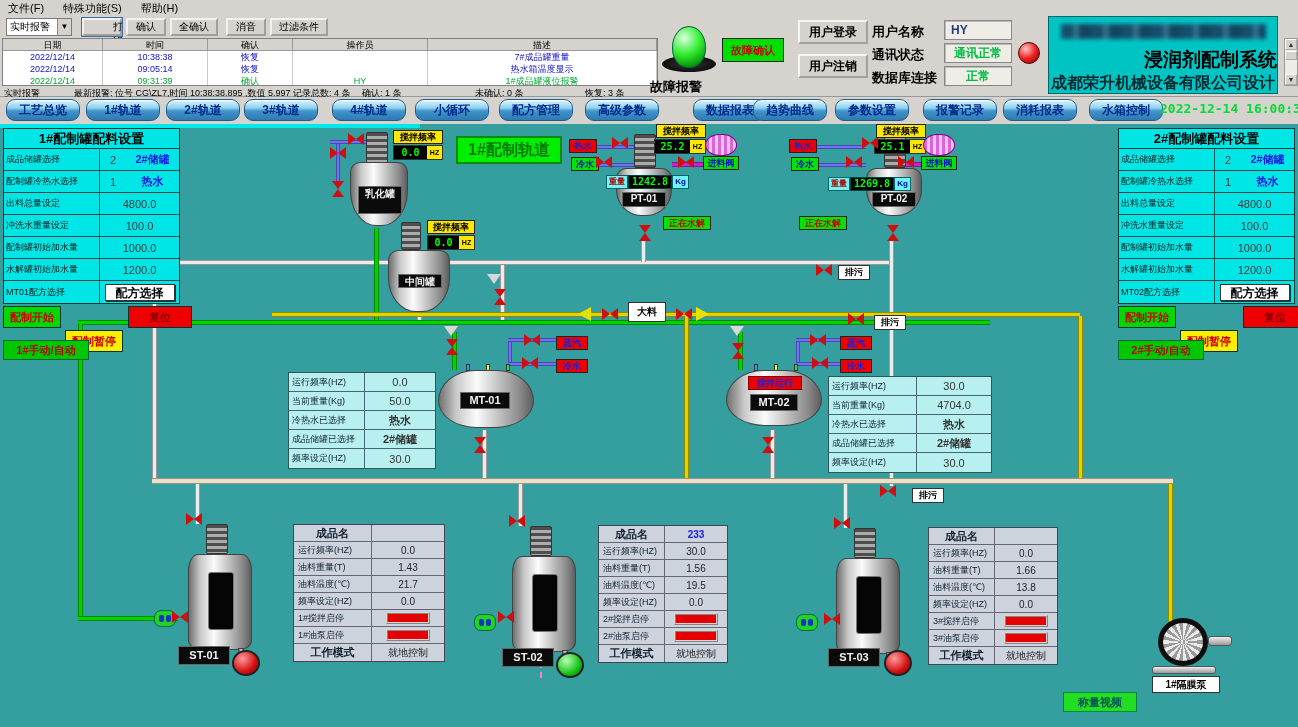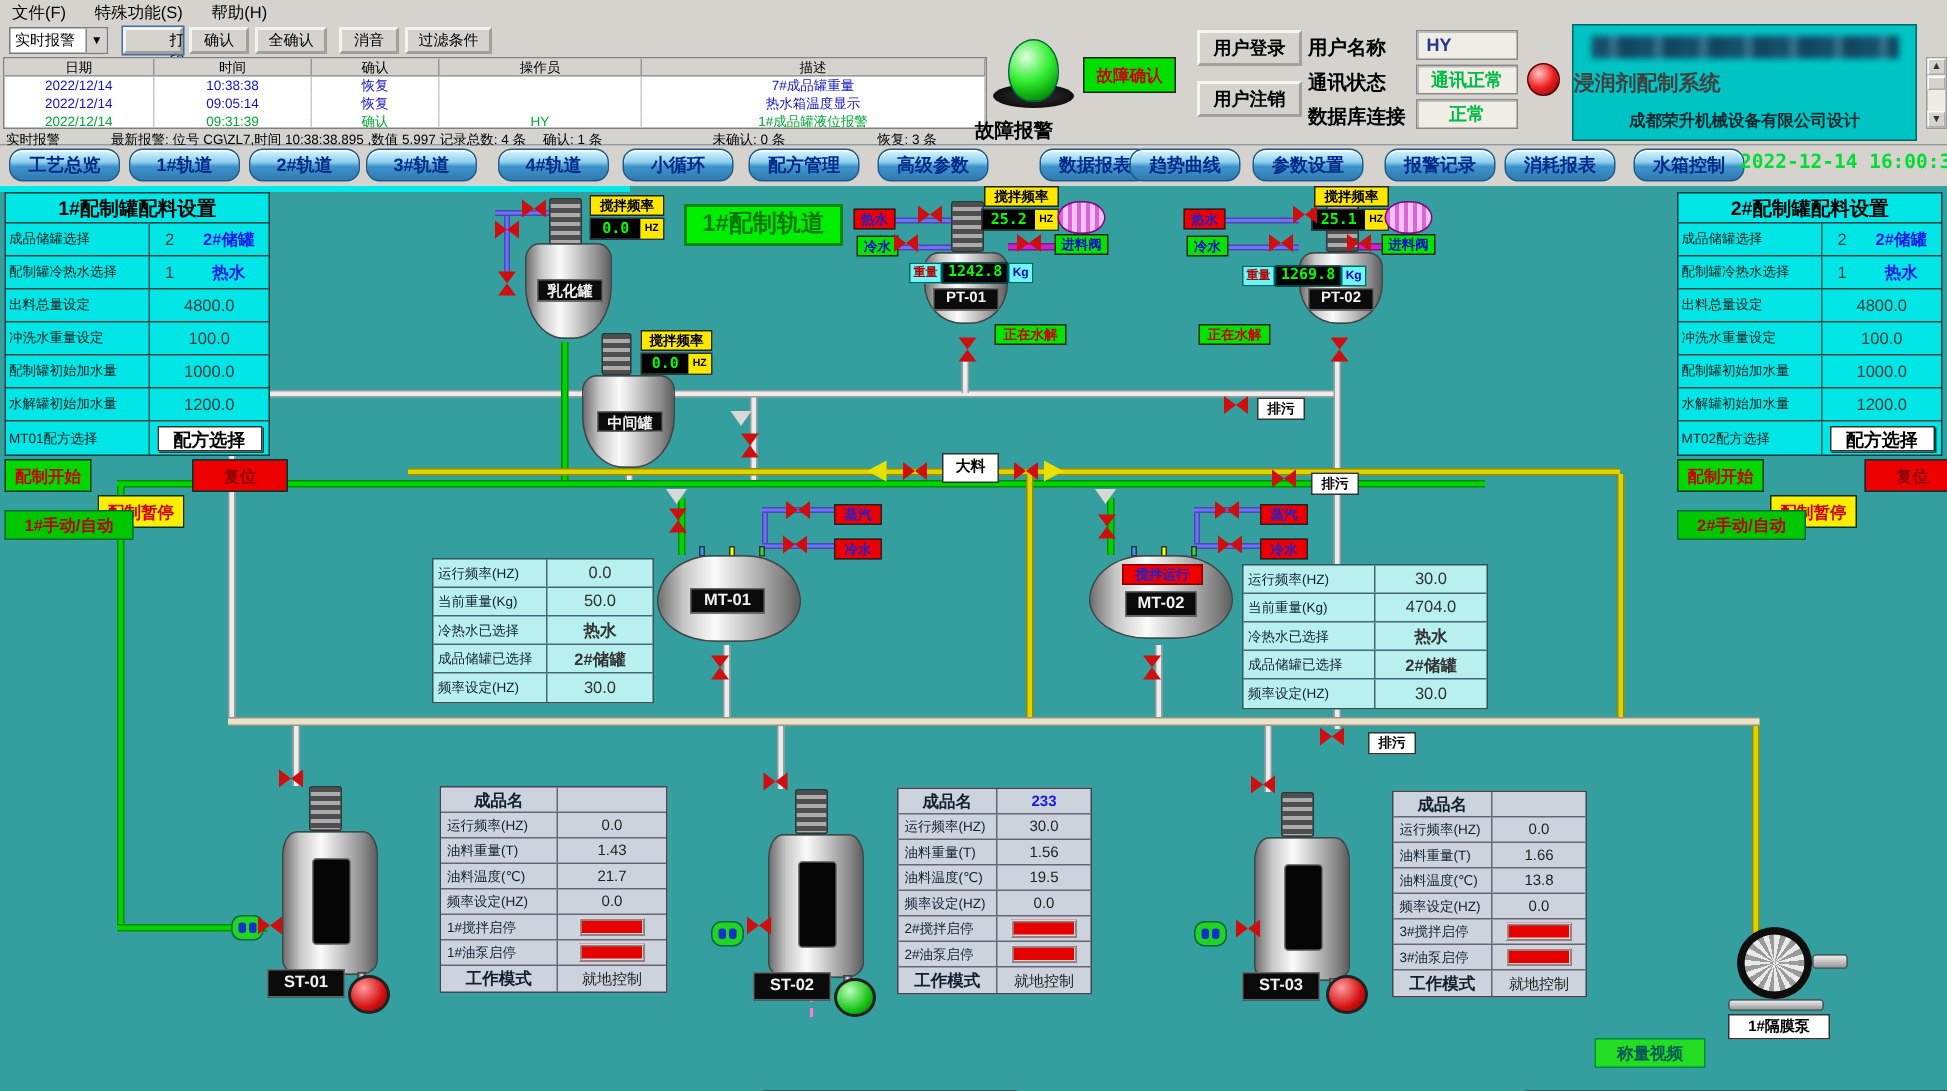--- a/index.html
+++ b/index.html
@@ -37,22 +37,22 @@
   .lamp-label { position:absolute; left:650px; top:78px; width:80px; font-size:13px; font-weight:bold; color:#000; }
   .ackbtn { position:absolute; left:722px; top:38px; width:62px; height:24px; background:#00e000; color:#cc0000; font-weight:bold; font-size:11px; border:1px solid #222; font-family:inherit; }
   .userbtn { position:absolute; left:798px; width:70px; height:24px; background:#d6d3ce; border:2px outset #f7f5f0; font-size:12px; font-weight:bold; color:#000; font-family:inherit; }
   .flabel { position:absolute; left:872px; font-size:13px; font-weight:bold; color:#000; white-space:nowrap; }
   .fbox { position:absolute; left:944px; width:68px; height:20px; background:#f0ede6; border:1px solid #888; box-shadow:inset 1px 1px 0 #bbb; font-size:12px; font-weight:bold; text-align:center; line-height:18px; }
   .navy { color:#223a8c; text-align:left; padding-left:6px; }
   .okgreen { color:#00bb44; }
   .reddot { position:absolute; left:1018px; top:42px; width:22px; height:22px; border-radius:50%; background:radial-gradient(circle at 35% 30%, #ffc5c5, #ee2222 50%, #7d0000); border:1px solid #500; }
   .brandbox { position:absolute; left:1048px; top:16px; width:230px; height:78px; background:#00c4c4; border:1px solid #066; }
   .redacted { position:absolute; left:12px; top:7px; width:205px; height:15px; background:repeating-linear-gradient(90deg,#1a3a5c 0 12px,#3d6284 12px 18px,#16304e 18px 30px); filter:blur(2px); opacity:.85; }
-  .brand-sys { position:absolute; left:0; top:30px; width:100%; text-align:left; font-size:14px; font-weight:bold; color:#404040; }
-  .brand-co { position:absolute; left:0; top:56px; width:100%; text-align:center; font-size:11px; font-weight:bold; color:#00282e; }
+  .brand-sys { position:absolute; left:0; top:30px; width:100%; text-align:right; font-size:19px; font-weight:bold; color:#000000; }
+  .brand-co { position:absolute; left:0; top:56px; width:100%; text-align:center; font-size:16px; font-weight:bold; color:#00282e; }
 
   
   #navbar { position:absolute; left:0; top:97px; width:1298px; height:27px; background:#d6d3ce; }
   .navtab { position:absolute; top:2px; width:74px; height:22px; border-radius:9px; border:1px solid #1c5c8c;
     background:linear-gradient(180deg,#dff5ff 0%,#8fd0ee 40%,#3f94cc 55%,#2f7ab0 100%);
     color:#002a8a; font-weight:bold; font-size:12px; text-align:center; line-height:20px; cursor:default;
     box-shadow:inset 0 1px 0 #fff; font-family:inherit; }
   .navdate { position:absolute; left:1160px; top:4px; font-size:13px; font-weight:bold; color:#00dd33; font-family:"DejaVu Sans Mono",monospace; white-space:nowrap; }
 
   
@@ -293,21 +293,21 @@
     <div class="funnel" style="left:487px;top:150px"></div>
     <div class="funnel" style="left:444px;top:202px"></div>
     <div class="funnel" style="left:730px;top:202px"></div>
     <div class="arrow ar-l" style="left:578px;top:183px"></div>
     <div class="arrow ar-r" style="left:696px;top:183px"></div>
 
     <div class="tracklabel" style="left:456px;top:12px;width:106px;height:28px;line-height:24px">1#配制轨道</div>
 
     <div class="motor" style="left:366px;top:8px;width:22px;height:32px"></div>
     <div class="tank round" style="left:350px;top:38px;width:58px;height:64px"></div>
-    <div class="plate" style="left:358px;top:62px;width:44px;height:15px">乳化罐</div>
+    <div class="plate" style="left:358px;top:62px;width:44px;height:28px">乳化罐</div>
     <div class="chip cyellow" style="left:393px;top:6px;width:50px">搅拌频率</div>
     <div class="freqdisp" style="left:393px;top:21px;width:50px">
       <span class="dval">0.0</span>
       <span class="dunit">HZ</span>
     </div>
 
     <div class="motor" style="left:401px;top:98px;width:20px;height:28px"></div>
     <div class="tank round" style="left:388px;top:126px;width:62px;height:62px"></div>
     <div class="plate" style="left:398px;top:150px;width:44px;height:14px">中间罐</div>
     <div class="chip cyellow" style="left:427px;top:96px;width:48px">搅拌频率</div>

